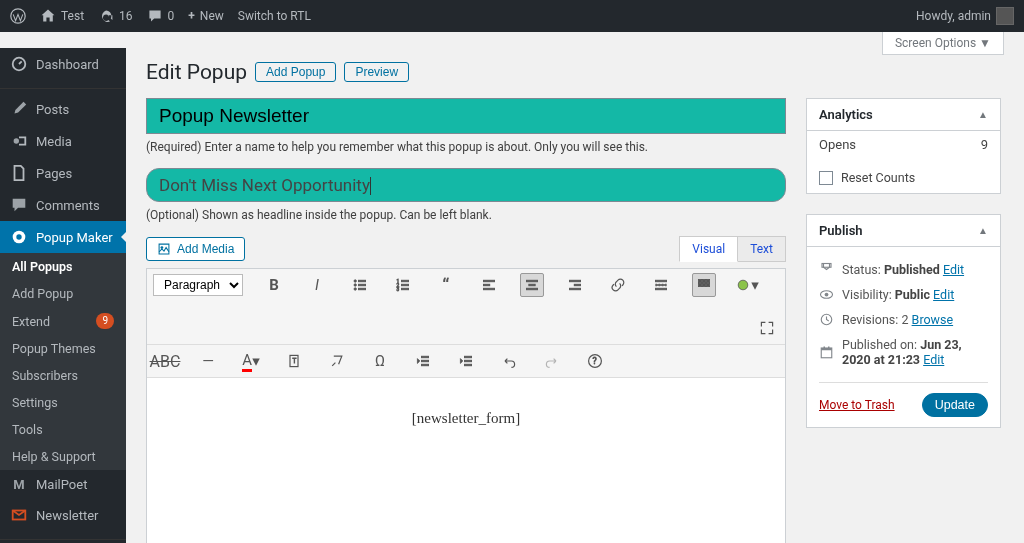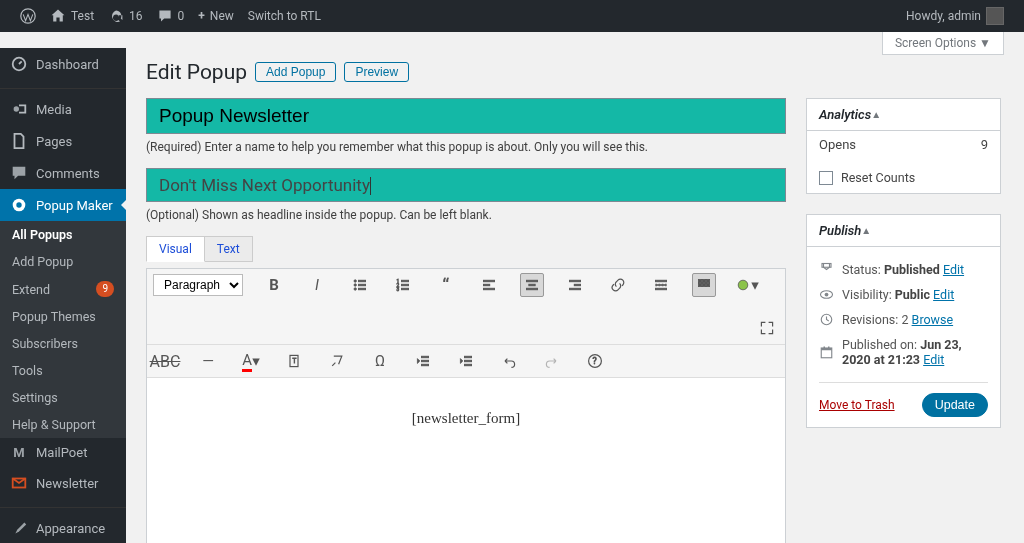--- a/index.html
+++ b/index.html
@@ -1,19 +1,19 @@
 <!DOCTYPE html>
 <html><head>
 <meta charset="utf-8">
 <style>
 *{box-sizing:border-box;margin:0;padding:0;}
 body{font-family:-apple-system,BlinkMacSystemFont,"Segoe UI",Roboto,sans-serif;font-size:13px;color:#444;background:#f1f1f1;width:1024px;height:543px;overflow:hidden;}
 
 
-.admin-bar{height:32px;background:#23282d;color:#b4b9be;display:flex;align-items:center;padding:0 20px;font-size:12px;justify-content:space-between;}
+.admin-bar{height:32px;background:#23282d;color:#b4b9be;display:flex;align-items:center;padding:0 10px;font-size:12px;justify-content:space-between;}
 .admin-bar-left,.admin-bar-right{display:flex;align-items:center;gap:14px;}
 .admin-bar-item{display:flex;align-items:center;gap:5px;cursor:pointer;color:#b4b9be;}
 .admin-bar-item svg{width:16px;height:16px;fill:#b4b9be;}
 .avatar{width:18px;height:18px;background:#555;border:1px solid #666;}
 
 
 .sidebar{position:absolute;top:48px;left:0;width:126px;height:511px;background:#23282d;color:#eee;}
 .menu-item{display:flex;align-items:center;gap:8px;padding:7px 10px;cursor:pointer;color:#b4b9be;font-size:13px;}
 .menu-item.current{background:#0073aa;color:#fff;}
 .menu-item.current::after{content:"";position:absolute;right:-1px;border:6px solid transparent;border-right-color:#f1f1f1;}
@@ -50,21 +50,21 @@
 .editor{border:1px solid #ccd0d4;background:#fff;}
 .toolbar{background:#f5f5f5;border-bottom:1px solid #ddd;padding:4px 6px;display:flex;align-items:center;gap:19px;flex-wrap:wrap;}
 .format-select{border:1px solid #bbb;background:#fff;padding:2px 6px;font-size:12px;width:90px;}
 .tbtn{width:24px;height:24px;display:flex;align-items:center;justify-content:center;color:#555;cursor:pointer;border-radius:2px;font-size:15px;}
 .tbtn.pressed{background:#d8d8d8;border:1px solid #999;}
 .tbtn svg{width:16px;height:16px;fill:#555;stroke:#555;}
 .expand{margin-left:auto;}
 .content{padding:32px 20px;min-height:210px;font-family:Georgia,serif;font-size:15px;text-align:center;color:#333;}
 
 .metabox{background:#fff;border:1px solid #ccd0d4;margin-bottom:20px;}
-.metabox-h{padding:8px 12px;border-bottom:1px solid #ccd0d4;font-weight:600;font-size:13px;color:#23282d;display:flex;align-items:center;font-style:italic;}
+.metabox-h{padding:8px 12px;border-bottom:1px solid #ccd0d4;font-weight:600;font-size:13px;color:#23282d;display:flex;justify-content:space-between;align-items:center;}
 .metabox-h .caret{color:#72777c;font-size:10px;}
 .metabox-body{padding:10px 12px;}
 .pub-row{display:flex;align-items:center;gap:8px;padding:5px 0;color:#555;font-size:12.5px;}
 .pub-row svg{width:15px;height:15px;fill:#82878c;flex-shrink:0;}
 .pub-row a{color:#0073aa;text-decoration:underline;cursor:pointer;}
 .pub-row b{color:#444;}
 .pub-actions{border-top:1px solid #ddd;margin-top:10px;padding-top:10px;display:flex;justify-content:space-between;align-items:center;}
 .trash{color:#a00;text-decoration:underline;cursor:pointer;font-size:12px;}
 .btn-primary{background:#0071a1;color:#fff;border:1px solid #0071a1;padding:4px 12px;border-radius:12px;font-size:12.5px;cursor:pointer;}
 .analytics-row{display:flex;justify-content:space-between;padding:6px 12px 10px 12px;font-size:13px;}
@@ -119,20 +119,26 @@
   <div class="menu-item">
       <svg viewBox="0 0 20 20">
         <circle cx="10" cy="10" r="7" fill="none" stroke="currentColor" stroke-width="2"></circle>
         <path d="M10 10l3-3" stroke="currentColor" stroke-width="2"></path>
       </svg>
       <span>Dashboard</span>
     </div>
   <div class="sep"></div>
   <div class="menu-item">
       <svg viewBox="0 0 20 20">
+        <path d="M15 2l3 3-9 9-4 1 1-4z"></path>
+      </svg>
+      <span>Posts</span>
+    </div>
+  <div class="menu-item">
+      <svg viewBox="0 0 20 20">
         <circle cx="7" cy="10" r="3"></circle>
         <path d="M10 6h7v8h-7" fill="none" stroke="currentColor" stroke-width="2"></path>
       </svg>
       <span>Media</span>
     </div>
   <div class="menu-item">
       <svg viewBox="0 0 20 20">
         <path d="M5 2h7l3 3v13H5z" fill="none" stroke="currentColor" stroke-width="2"></path>
       </svg>
       <span>Pages</span>
@@ -152,22 +158,22 @@
     </div>
   <div class="submenu">
     <div class="submenu-item active">All Popups</div>
     <div class="submenu-item">Add Popup</div>
     <div class="submenu-item">
         <span>Extend</span>
         <span class="badge">9</span>
       </div>
     <div class="submenu-item">Popup Themes</div>
     <div class="submenu-item">Subscribers</div>
+    <div class="submenu-item">Settings</div>
     <div class="submenu-item">Tools</div>
-    <div class="submenu-item">Settings</div>
     <div class="submenu-item">Help &amp; Support</div>
   </div>
   <div class="menu-item">
       <span style="font-weight:bold;color:#9ca2a7;width:18px;text-align:center;">M</span>
       <span>MailPoet</span>
     </div>
   <div class="menu-item">
       <svg viewBox="0 0 20 20">
         <rect x="3" y="5" width="14" height="10" fill="none" stroke="#d54e21" stroke-width="2"></rect>
         <path d="M3 5l7 5 7-5" fill="none" stroke="#d54e21" stroke-width="2"></path>
@@ -189,24 +195,32 @@
   <div class="page-title-row">
     <span class="page-title">Edit Popup</span>
     <button class="btn-outline">Add Popup</button>
     <button class="btn-outline">Preview</button>
   </div>
 
   <div class="cols">
     <div class="col-main">
       <input class="field big" value="Popup Newsletter" style="">
       <div class="helper">(Required) Enter a name to help you remember what this popup is about. Only you will see this.</div>
-      <div class="field" style="padding:6px 12px;font-size:17px;"><span>Don't Miss Next Opportunity</span><span class="cursor"></span></div>
+      <div class="field" style="padding:6px 12px;font-size:17px;border-radius:13px;"><span>Don't Miss Next Opportunity</span><span class="cursor"></span></div>
       <div class="helper">(Optional) Shown as headline inside the popup. Can be left blank.</div>
 
       <div class="editor-top">
+        <button class="add-media">
+            <svg width="14" height="14" viewBox="0 0 20 20" fill="#0071a1">
+              <circle cx="7" cy="8" r="2"></circle>
+              <path d="M3 3h14v14H3z" fill="none" stroke="#0071a1" stroke-width="1.5"></path>
+              <path d="M3 14l4-4 3 3 3-5 4 6" fill="none" stroke="#0071a1" stroke-width="1.5"></path>
+            </svg>
+            <span>Add Media</span>
+          </button>
         <div class="tabs">
           <div class="tab active">Visual</div>
           <div class="tab text">Text</div>
         </div>
       </div>
 
       <div class="editor">
         <div class="toolbar">
           <select class="format-select"><option>Paragraph</option></select>
           <span class="tbtn">

